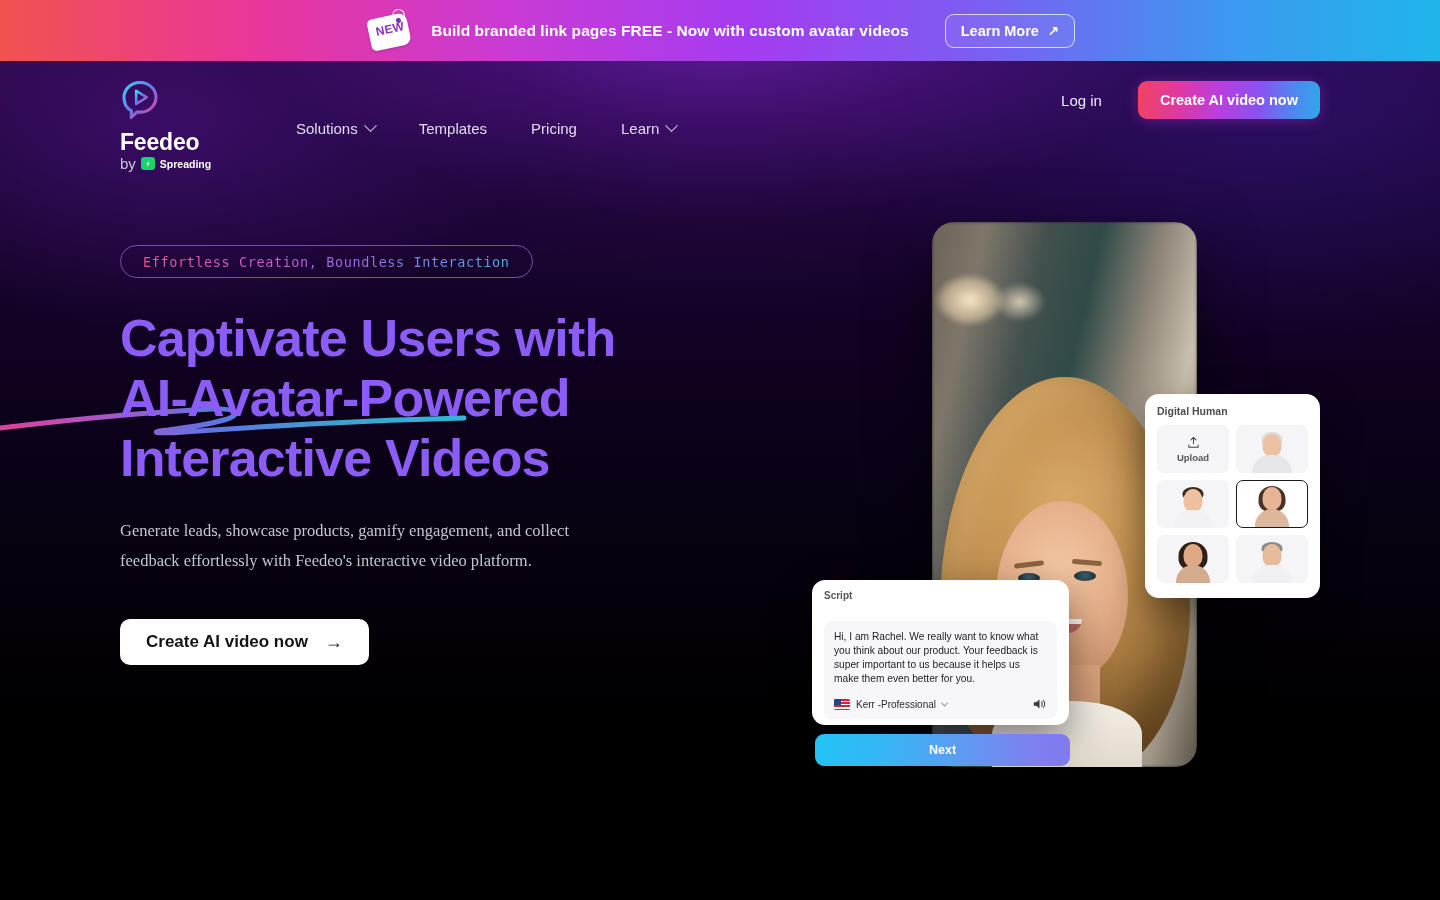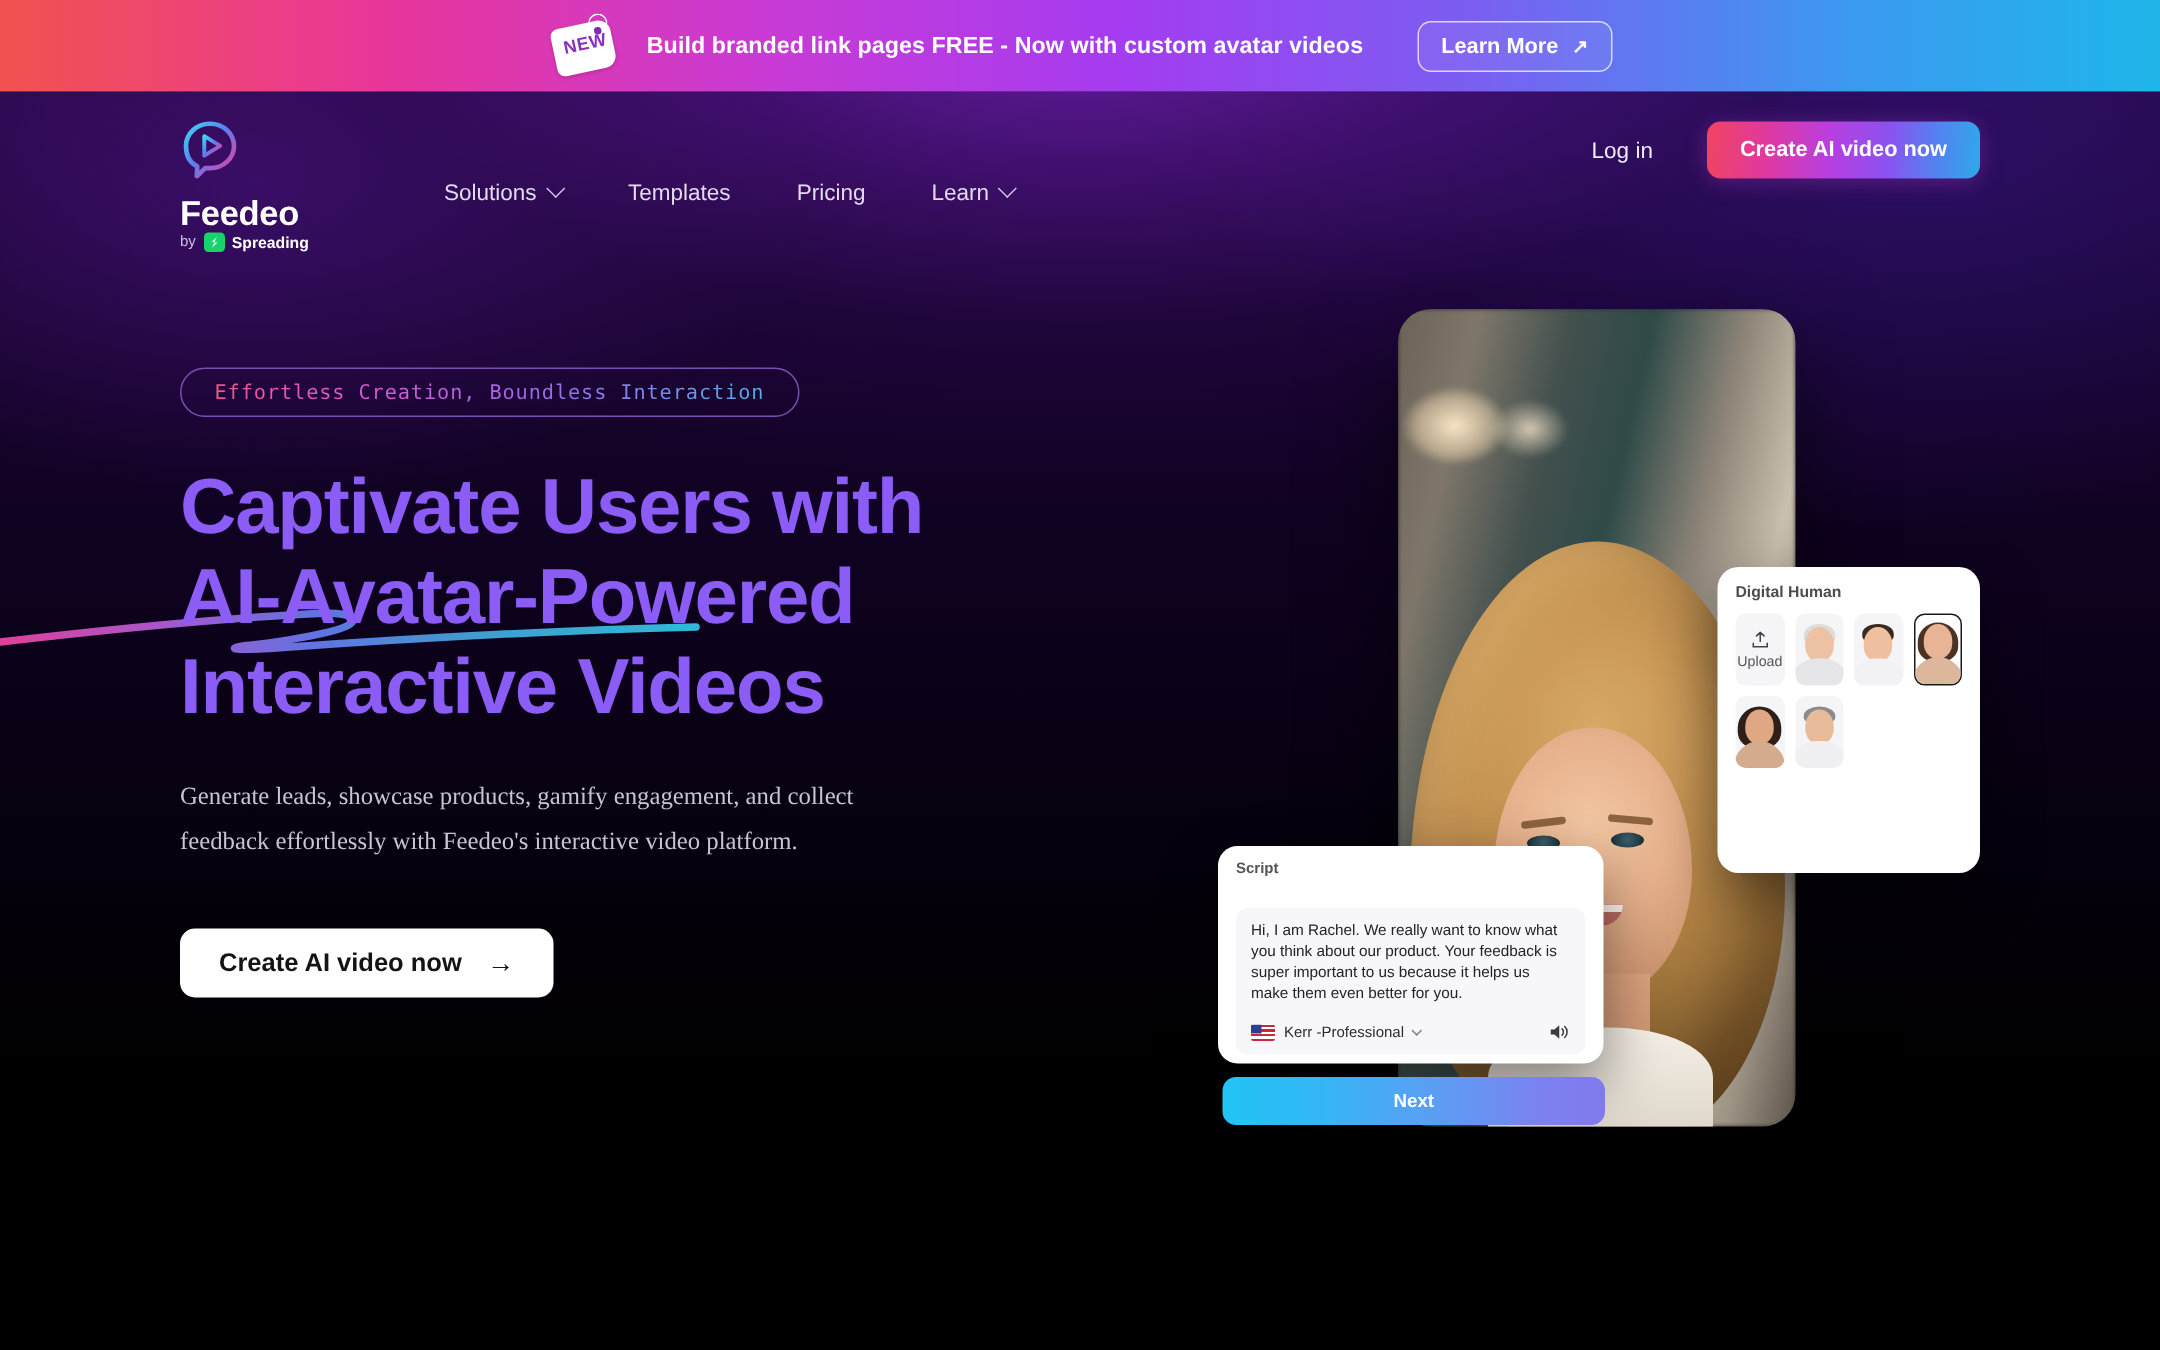--- a/index.html
+++ b/index.html
@@ -68,21 +68,21 @@
   
   .header {
     position: absolute; left: 0; top: 61px; width: 1440px; height: 78px;
     display: flex; align-items: center; z-index: 20;
   }
   .logo-wrap { position: absolute; left: 120px; top: 18px; display: flex; align-items: flex-start; gap: 10px; cursor: pointer; flex-direction: column; }
   .logo-mark { width: 40px; height: 40px; flex: none; }
   .logo-words { display: flex; flex-direction: column; gap: 1px; padding-top: 2px; }
   .logo-name { color: #fff; font-size: 23px; font-weight: 600; letter-spacing: -.2px; line-height: 1; }
   .logo-by { display: flex; align-items: center; gap: 5px; }
-  .logo-by-text { color: #cfc3e0; font-size: 10px; }
+  .logo-by-text { color: #cfc3e0; font-size: 15px; }
   .spreading-badge { width: 14px; height: 13px; border-radius: 3px; background: #17d36a; display:inline-flex; align-items:center; justify-content:center; }
   .spreading-badge svg { display:block; }
   .spreading-word { color: #fff; font-size: 10.5px; font-weight: 700; }
 
   .nav { position: absolute; left: 296px; top: 0; height: 78px; display: flex; align-items: center; gap: 44px; margin-top: 28px; }
   .nav-item { display: inline-flex; align-items: center; gap: 8px; color: #e2daf0; font-size: 15px; cursor: pointer; }
   .chev { width: 9px; height: 9px; border-right: 1.7px solid #cfc3e6; border-bottom: 1.7px solid #cfc3e6; transform: rotate(45deg) translate(-2px,-2px); }
 
   .header-right { position: absolute; right: 120px; top: 0; height: 78px; display: flex; align-items: center; gap: 36px; }
   .login { color: #efe9f8; font-size: 15px; cursor: pointer; }
@@ -116,21 +116,21 @@
   }
   .hero-cta {
     margin-top: 43px; display: inline-flex; align-items: center; gap: 17px;
     height: 46px; padding: 0 26px; border: none; border-radius: 10px;
     background: #fff; color: #141414; font-size: 17px; font-weight: 600; cursor: pointer;
     font-family: "Liberation Sans", sans-serif;
   }
   .hero-cta .arr { font-size: 18px; line-height: 1; }
 
   
-  .mock { position: absolute; left: 812px; top: 196px; width: 520px; height: 560px; z-index: 12; }
+  .mock { position: absolute; left: 812px; top: 212px; width: 520px; height: 560px; z-index: 12; }
 
   .phone {
     position: absolute; left: 120px; top: 10px; width: 265px; height: 545px;
     border-radius: 22px; overflow: hidden;
     box-shadow: 0 20px 60px rgba(0,0,0,.55);
     background: #2a2824;
   }
   .photo-bg {
     position: absolute; inset: 0;
     background:
@@ -163,21 +163,21 @@
   .mouth { position: absolute; left: 106px; bottom: 134px; width: 44px; height: 14px; border-radius: 0 0 24px 24px; background: #b96a60; box-shadow: inset 0 5px 0 #fdf4ef; }
   .neck { position: absolute; left: 96px; bottom: 30px; width: 72px; height: 72px; background: linear-gradient(180deg,#d9a17d,#c28f6c); border-radius: 0 0 28px 28px; }
   .top { position: absolute; left: 60px; bottom: -6px; width: 150px; height: 72px; background: linear-gradient(180deg,#f4efe6,#ded6c9); border-radius: 46% 46% 0 0; }
 
   .digital-panel {
     position: absolute; left: 333px; top: 182px; width: 175px; height: 204px;
     background: #fff; border-radius: 14px; padding: 11px 12px;
     box-shadow: 0 14px 40px rgba(0,0,0,.45);
   }
   .dp-title { font-size: 10.5px; color: #4d4d4d; font-weight: 600; margin-bottom: 8px; }
-  .dp-grid { display: grid; grid-template-columns: 1fr 1fr 1fr 1fr; gap: 7px; }
+  .dp-grid { display: grid; grid-template-columns: 1fr 1fr; gap: 7px; font-weight: bold; }
   .dp-tile {
     height: 48px; border-radius: 7px; background: #f5f5f7;
     display: flex; align-items: center; justify-content: center; overflow: hidden;
     position: relative; cursor: pointer;
   }
   .dp-tile.sel { border: 1.6px solid #1b1b1b; background: #fff; }
   .dp-upload { flex-direction: column; gap: 3px; }
   .dp-upload-label { font-size: 9.5px; color: #555; }
   .av-head { position: absolute; left: 50%; transform: translateX(-50%); width: 19px; height: 23px; border-radius: 50% 50% 45% 45%; }
   .av-hair { position: absolute; left: 50%; transform: translateX(-50%); border-radius: 50% 50% 40% 40%; }

